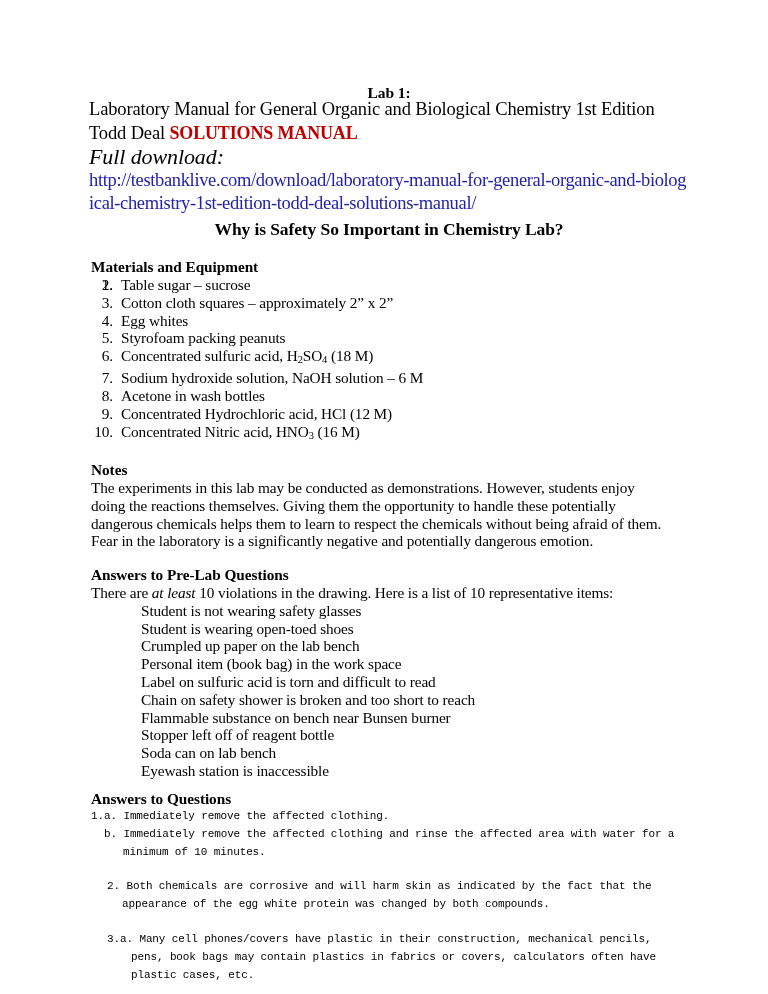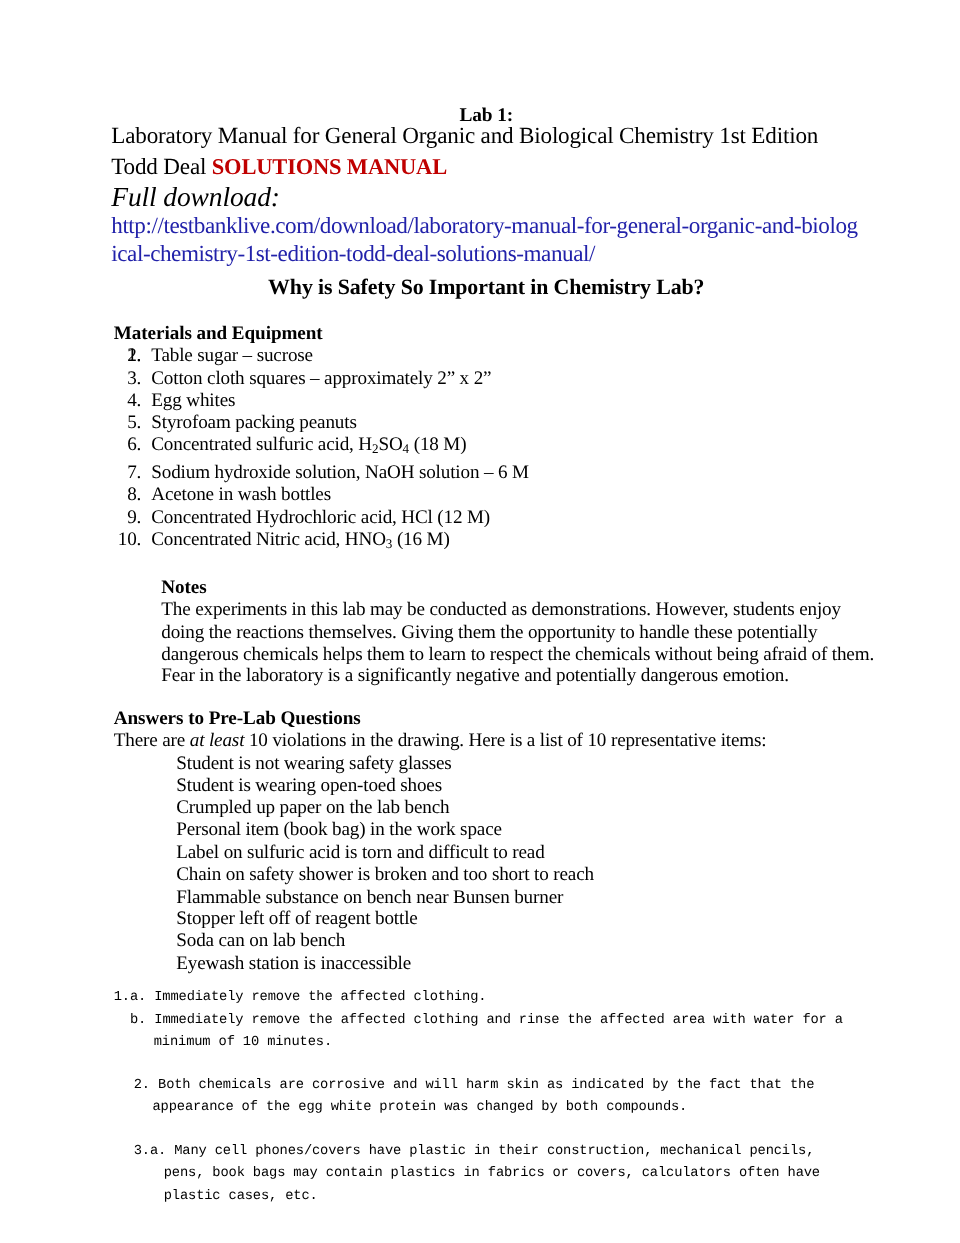--- a/index.html
+++ b/index.html
@@ -172,21 +172,21 @@
       <li><span class="num">4.</span><span>Egg whites</span></li>
       <li><span class="num">5.</span><span>Styrofoam packing peanuts</span></li>
       <li><span class="num">6.</span><span>Concentrated sulfuric acid, H</span><sub>2</sub><span>SO</span><sub>4</sub><span> (18 M)</span></li>
       <li><span class="num">7.</span><span>Sodium hydroxide solution, NaOH solution – 6 M</span></li>
       <li><span class="num">8.</span><span>Acetone in wash bottles</span></li>
       <li><span class="num">9.</span><span>Concentrated Hydrochloric acid, HCl (12 M)</span></li>
       <li><span class="num">10.</span><span>Concentrated Nitric acid, HNO</span><sub>3</sub><span> (16 M)</span></li>
     </ul>
   </div>
 
-  <div class="section" style="top:461px;margin-left:38px;">
+  <div class="section" style="top:461px;">
     <div class="sec-head">Notes</div>
     <div class="para">The experiments in this lab may be conducted as demonstrations.  However, students enjoy</div>
     <div class="para">doing the reactions themselves.  Giving them the opportunity to handle these potentially</div>
     <div class="para">dangerous chemicals helps them to learn to respect the chemicals without being afraid of them.</div>
     <div class="para">Fear in the laboratory is a significantly negative and potentially dangerous emotion.</div>
   </div>
 
   <div class="section" style="top:566px;">
     <div class="sec-head">Answers to Pre-Lab Questions</div>
     <div class="para"><span>There are </span><i>at least</i><span> 10 violations in the drawing.  Here is a list of 10 representative items:</span></div>
@@ -198,19 +198,20 @@
       <li>Label on sulfuric acid is torn and difficult to read</li>
       <li>Chain on safety shower is broken and too short to reach</li>
       <li>Flammable substance on bench near Bunsen burner</li>
       <li>Stopper left off of reagent bottle</li>
       <li>Soda can on lab bench</li>
       <li>Eyewash station is inaccessible</li>
     </ul>
   </div>
 
   <div class="section" style="top:790px; width:592px;">
+    <div class="sec-head">Answers to Questions</div>
     <div class="qa-item qa-1a">1.a. Immediately remove the affected clothing.</div>
     <div class="qa-item qa-1b">b. Immediately remove the affected clothing and rinse the affected area with water for a minimum of 10 minutes.</div>
     <div class="qa-item qa-n" style="margin-top:17px;">2. Both chemicals are corrosive and will harm skin as indicated by the fact that the appearance of the egg white protein was changed by both compounds.</div>
     <div class="qa-item qa-3" style="margin-top:17px;">3.a. Many cell phones/covers have plastic in their construction, mechanical pencils, pens, book bags may contain plastics in fabrics or covers, calculators often have plastic cases, etc.</div>
   </div>
 
 </div>
 
 </body></html>

